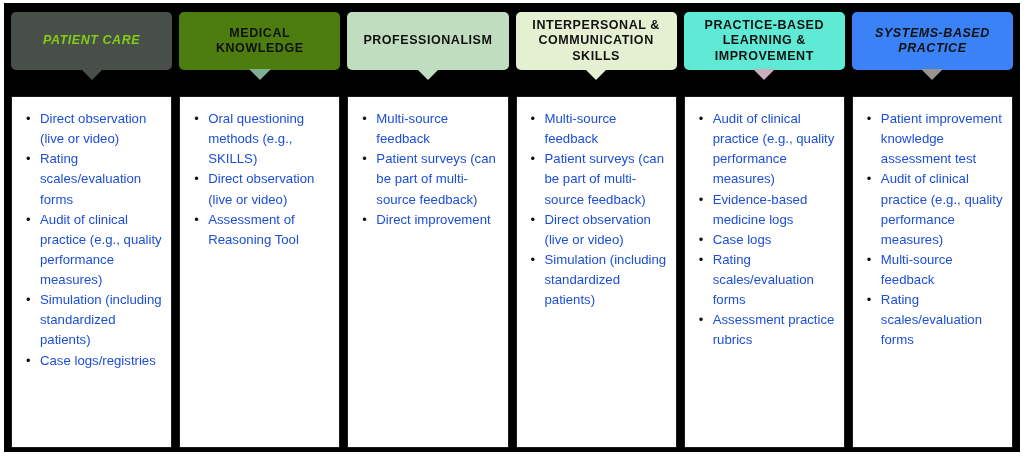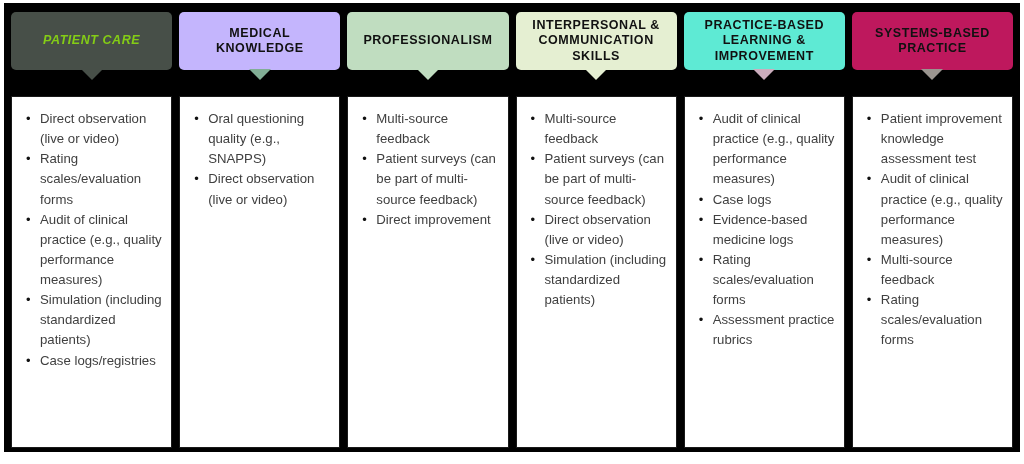--- a/index.html
+++ b/index.html
@@ -97,21 +97,21 @@
   }
   .col-body ul {
     margin: 0;
     padding: 0 0 0 22px;
     list-style: none;
   }
   .col-body li {
     position: relative;
     font-size: 13.2px;
     line-height: 1.525;
-    color: #404040;
+    color: #1d4ed8;
     margin: 0 0 0 0;
     padding: 0 0 0 2px;
     word-wrap: break-word;
   }
   .col-body li::before {
     content: "\2022";
     position: absolute;
     left: -12px;
     top: 0;
     font-size: 13px;
@@ -134,29 +134,30 @@
           <ul>
             <li>Direct observation (live or video)</li>
             <li>Rating scales/evaluation forms</li>
             <li>Audit of clinical practice (e.g., quality performance measures)</li>
             <li>Simulation (including standardized patients)</li>
             <li>Case logs/registries</li>
           </ul>
         </div>
       </div>
       <div class="column">
-        <div class="col-header" style="background: #c4b5fd; color: rgb(17, 17, 17);">
+        <div class="col-header" style="background: #4d7c0f; color: rgb(17, 17, 17);">
           <span class="header-label">MEDICAL KNOWLEDGE</span>
           <span class="pointer" style="border-top-color: rgb(129, 173, 149);"></span>
         </div>
         <div class="header-gap"></div>
         <div class="col-body">
           <ul>
-            <li>Oral questioning quality (e.g., SNAPPS)</li>
+            <li>Oral questioning methods (e.g., SKILLS)</li>
             <li>Direct observation (live or video)</li>
+            <li>Assessment of Reasoning Tool</li>
           </ul>
         </div>
       </div>
       <div class="column">
         <div class="col-header" style="background: rgb(192, 221, 192); color: rgb(17, 17, 17);">
           <span class="header-label">PROFESSIONALISM</span>
           <span class="pointer" style="border-top-color: rgb(192, 221, 192);"></span>
         </div>
         <div class="header-gap"></div>
         <div class="col-body">
@@ -184,29 +185,29 @@
       </div>
       <div class="column">
         <div class="col-header" style="background: #5eead4; color: rgb(17, 17, 17);">
           <span class="header-label">PRACTICE-BASED LEARNING &amp; IMPROVEMENT</span>
           <span class="pointer" style="border-top-color: rgb(204, 173, 189);"></span>
         </div>
         <div class="header-gap"></div>
         <div class="col-body">
           <ul>
             <li>Audit of clinical practice (e.g., quality performance measures)</li>
+            <li>Evidence-based medicine logs</li>
             <li>Case logs</li>
-            <li>Evidence-based medicine logs</li>
             <li>Rating scales/evaluation forms</li>
             <li>Assessment practice rubrics</li>
           </ul>
         </div>
       </div>
       <div class="column">
-        <div class="col-header" style="background: #be185d; color: rgb(17, 17, 17);">
+        <div class="col-header" style="background: #3b82f6; color: rgb(17, 17, 17); font-style: italic;">
           <span class="header-label">SYSTEMS-BASED PRACTICE</span>
           <span class="pointer" style="border-top-color: rgb(154, 148, 143);"></span>
         </div>
         <div class="header-gap"></div>
         <div class="col-body">
           <ul>
             <li>Patient improvement knowledge assessment test</li>
             <li>Audit of clinical practice (e.g., quality performance measures)</li>
             <li>Multi-source feedback</li>
             <li>Rating scales/evaluation forms</li>

